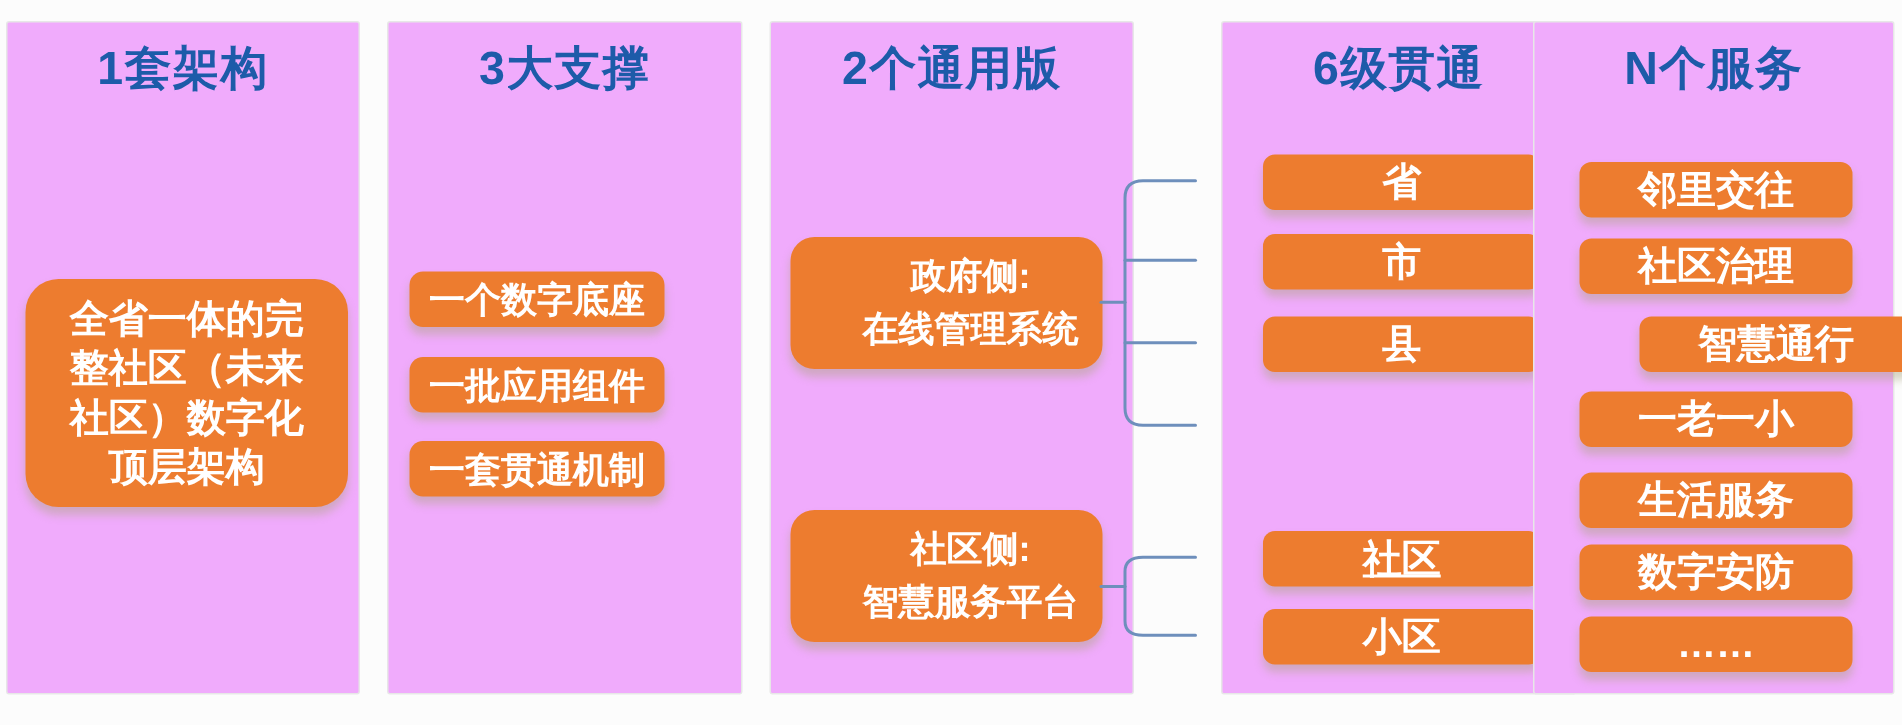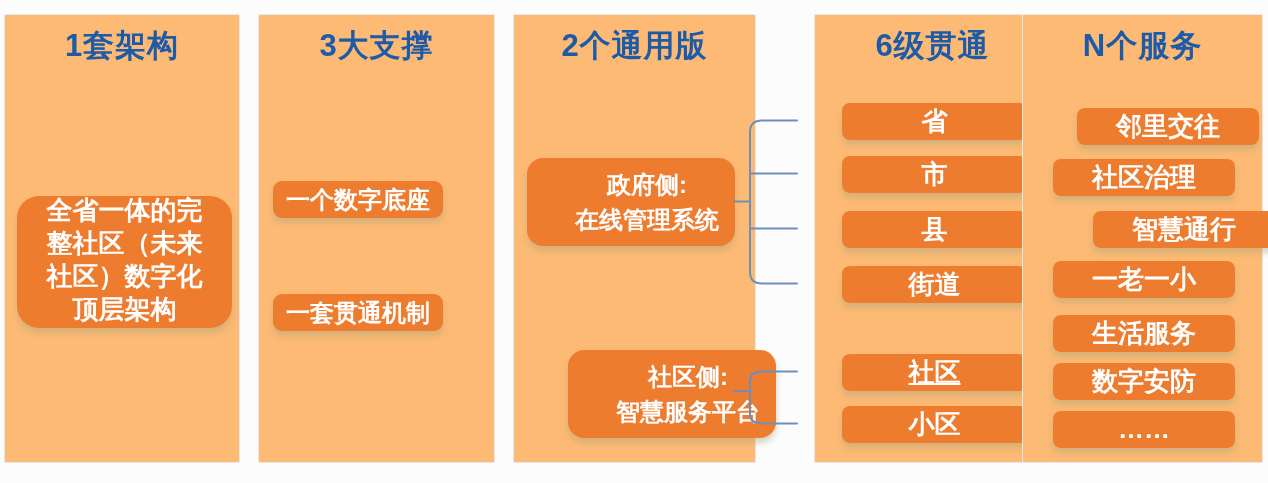--- a/index.html
+++ b/index.html
@@ -17,21 +17,21 @@
     width: 1268px; height: 483px; overflow: hidden;
   }
   .canvas {
     position: relative;
     width: 1268px; height: 483px;
     background: var(--page-bg);
   }
   .panel {
     position: absolute;
     top: 14px; height: 449px;
-    background: #fdba74;
+    background: #f0abfc;
     border: 1px solid var(--panel-border);
     border-radius: 2px;
   }
   .panel-1 { left: 4px;    width: 236px; }
   .panel-2 { left: 258px;  width: 237px; }
   .panel-3 { left: 513px;  width: 243px; }
   .panel-4 { left: 770px;  width: 237px; margin-left: 44px; }
   .panel-5 { left: 1022px; width: 241px; }
 
   .col-title {
@@ -52,55 +52,55 @@
     display: flex;
     align-items: center;
     justify-content: center;
     text-align: center;
     white-space: pre-line;
     box-shadow: 0 5px 6px rgba(168,165,125,0.45);
   }
 
   
   .arch-box {
-    left: 12px; top: 181px; width: 215px; height: 132px;
-    border-radius: 22px; font-size: 26px; line-height: 33px; font-family: Liberation Mono, monospace;
+    left: 12px; top: 171px; width: 215px; height: 152px;
+    border-radius: 22px; font-size: 26px; line-height: 33px;
   }
   
   .support-box {
     left: 14px; width: 170px; height: 37px;
     border-radius: 9px; font-size: 24px;
   }
   .support-0 { top: 166px; }
   .support-1 { top: 223px; }
   .support-2 { top: 279px; }
   
   .edition-box {
     left: 13px; width: 208px; height: 88px;
     border-radius: 16px; font-size: 24px; line-height: 35px; padding-left: 32px;
   }
   .edition-0 { top: 143px; }
-  .edition-1 { top: 335px; margin-left: 41px; }
+  .edition-1 { top: 325px; }
   
   .level-box {
     left: 27px; width: 185px; height: 37px;
     border-radius: 8px; font-size: 26px;
   }
   .level-0 { top: 88px; }
   .level-1 { top: 141px; }
   .level-2 { top: 196px; }
   .level-3 { top: 251px; }
   .level-4 { top: 339px; text-decoration: underline; }
   .level-5 { top: 391px; }
   
   .service-box {
     left: 30px; width: 182px; height: 37px;
     border-radius: 8px; font-size: 26px;
   }
-  .service-0 { top: 93px; margin-left: 24px; }
+  .service-0 { top: 93px; }
   .service-1 { top: 144px; }
   .service-2 { top: 196px; margin-left: 40px; }
   .service-3 { top: 246px; }
   .service-4 { top: 300px; }
   .service-5 { top: 348px; }
   .service-6 { top: 396px; }
 
   .connectors {
     position: absolute;
     left: 0; top: 0; width: 1268px; height: 483px;
@@ -136,37 +136,37 @@
     <h2 class="col-title">1套架构</h2>
     <div class="obox arch-box">全省一体的完
 整社区（未来
 社区）数字化
 顶层架构</div>
   </section>
 
   <section class="panel panel-2">
     <h2 class="col-title">3大支撑</h2>
     <div class="obox support-box support-0">一个数字底座</div>
+    <div class="obox support-box support-1">一批应用组件</div>
     <div class="obox support-box support-2">一套贯通机制</div>
   </section>
 
   <section class="panel panel-3">
     <h2 class="col-title">2个通用版</h2>
     <div class="obox edition-box edition-0">政府侧:
 在线管理系统</div>
     <div class="obox edition-box edition-1">社区侧:
 智慧服务平台</div>
   </section>
 
   <section class="panel panel-4">
     <h2 class="col-title">6级贯通</h2>
     <div class="obox level-box level-0">省</div>
     <div class="obox level-box level-1">市</div>
     <div class="obox level-box level-2">县</div>
-    <div class="obox level-box level-3">街道</div>
     <div class="obox level-box level-4">社区</div>
     <div class="obox level-box level-5">小区</div>
   </section>
 
   <section class="panel panel-5">
     <h2 class="col-title">N个服务</h2>
     <div class="obox service-box service-0">邻里交往</div>
     <div class="obox service-box service-1">社区治理</div>
     <div class="obox service-box service-2">智慧通行</div>
     <div class="obox service-box service-3">一老一小</div>

